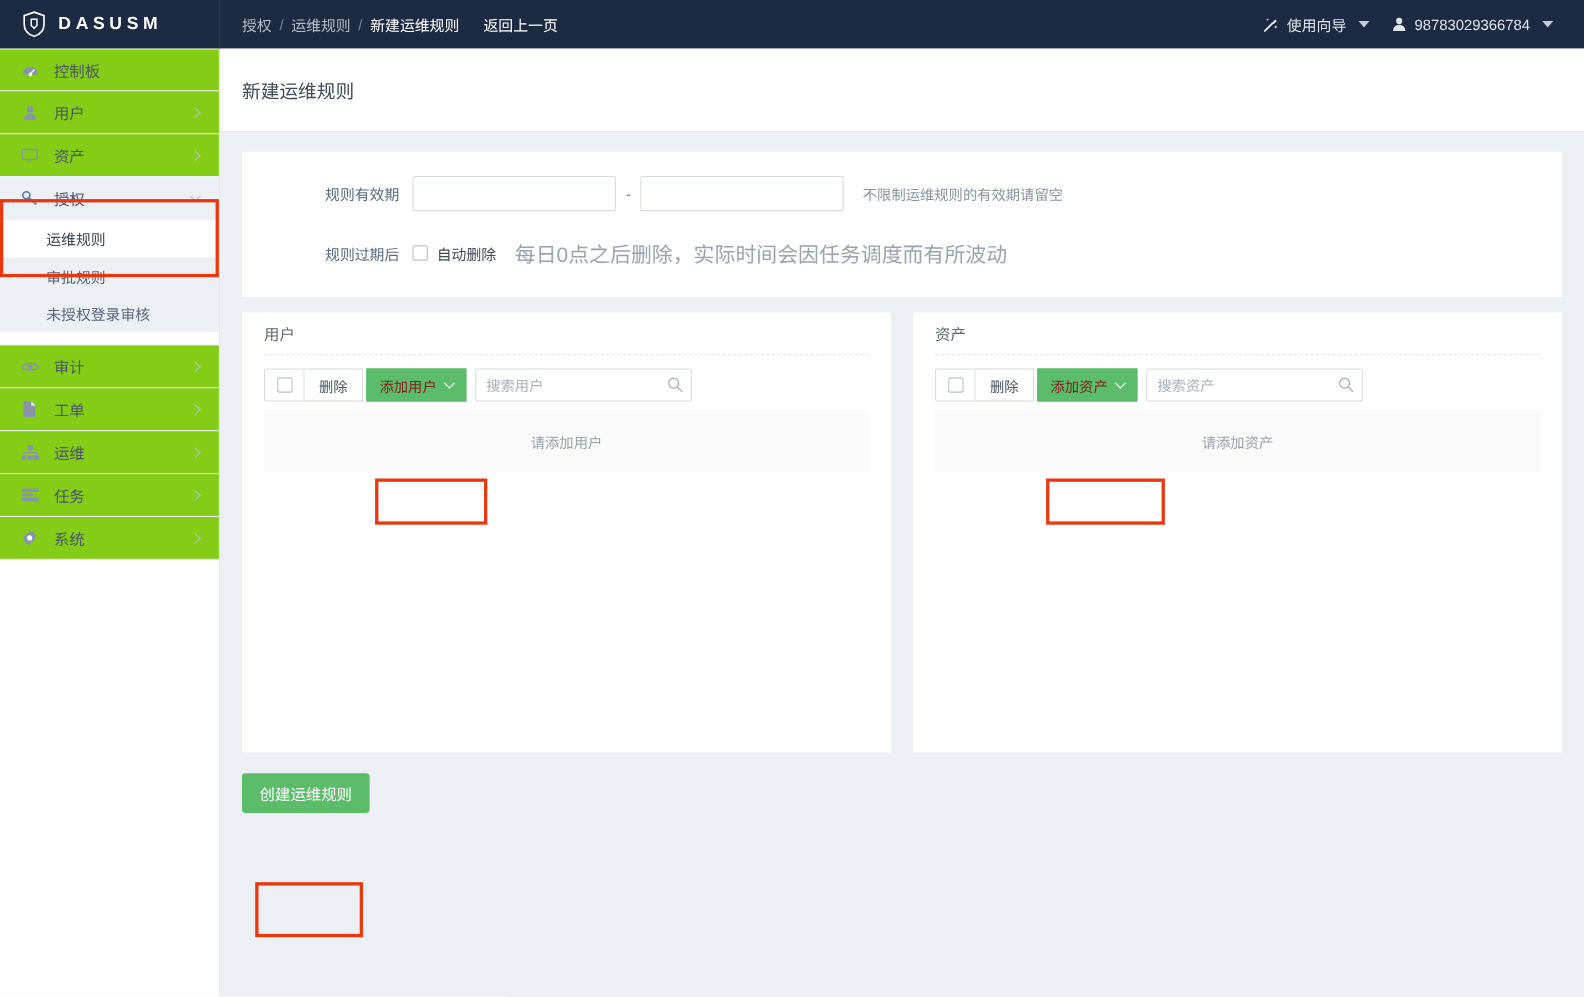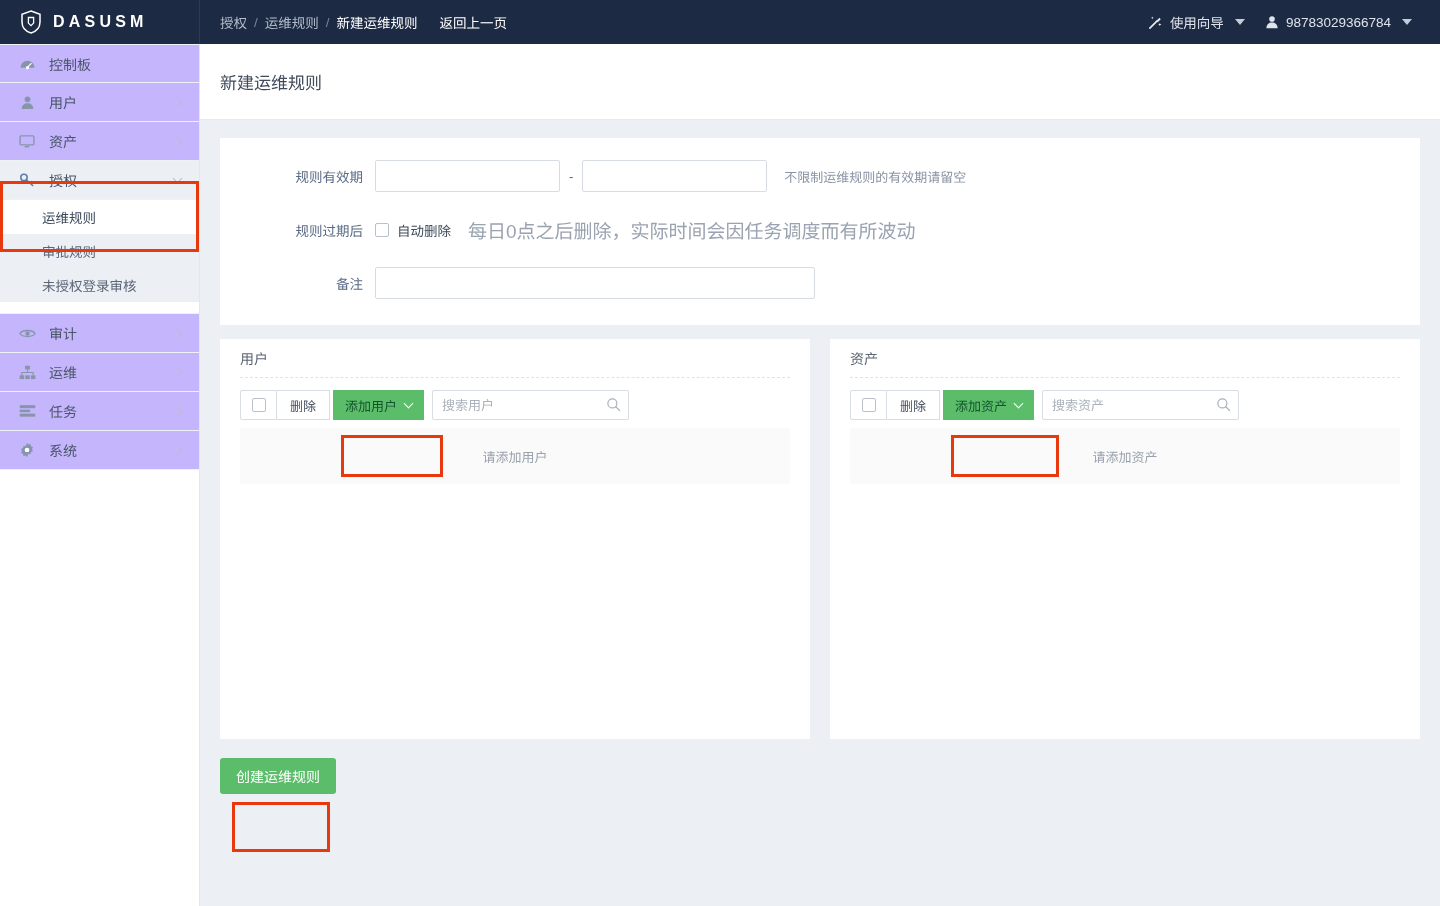--- a/index.html
+++ b/index.html
@@ -66,21 +66,21 @@
     border-right: 1px solid #e3e8ef;
     z-index: 20;
   }
   .nav-item {
     position: relative;
     height: 39px;
     display: flex; align-items: center;
     padding: 0 16px 0 18px;
     font-size: 14px; color: #4a5568;
     border-bottom: 1px solid #eef1f5;
-    cursor: pointer; background: #c4b5fd;
+    cursor: pointer; background: #84cc16;
   }
   .nav-item .nav-ic {
     width: 18px; margin-right: 13px; flex: none;
     display: flex; align-items: center; justify-content: center;
     color: #8795ab;
   }
   .nav-item .nav-label { flex: 1; }
   .nav-chevron {
     width: 7px; height: 7px; flex: none;
     border-right: 1.6px solid #b7bfcc;
@@ -229,21 +229,21 @@
     background: #ffffff;
     font-size: 13px; color: #4a5464;
     display: flex; align-items: center;
     cursor: pointer;
   }
   .tb-add {
     height: 30px;
     padding: 0 11px;
     background: #5bbd6a;
     border: 1px solid #5bbd6a;
-    color: #14532d;
+    color: #7f1d1d;
     font-size: 13px;
     display: flex; align-items: center;
     cursor: pointer;
     margin-left: 3px;
   }
   .tb-add .mini-caret {
     width: 7px; height: 7px;
     border-right: 1.4px solid #ffffff;
     border-bottom: 1.4px solid #ffffff;
     transform: rotate(45deg);
@@ -405,20 +405,30 @@
       <span class="nav-ic">
         <svg viewBox="0 0 18 12" width="17" height="13">
           <path d="M1 6 C3.6 1.8 14.4 1.8 17 6 C14.4 10.2 3.6 10.2 1 6 Z" fill="none" stroke="#8795ab" stroke-width="1.4"></path>
           <circle cx="9" cy="6" r="2.3" fill="#8795ab"></circle>
         </svg>
       </span>
       <span class="nav-label">审计</span>
       <span class="nav-chevron"></span>
     </div>
 
+    <div class="nav-item">
+      <span class="nav-ic">
+        <svg viewBox="0 0 14 17" width="14" height="16">
+          <path d="M1 1 H8.6 L12.6 5 V16 H1 Z" fill="#8795ab"></path>
+          <path d="M8.6 1 V5 H12.6 Z" fill="#ffffff"></path>
+        </svg>
+      </span>
+      <span class="nav-label">工单</span>
+      <span class="nav-chevron"></span>
+    </div>
 
     <div class="nav-item">
       <span class="nav-ic">
         <svg viewBox="0 0 18 16" width="17" height="15">
           <rect x="6.4" y="0.8" width="5.2" height="4" fill="#8795ab"></rect>
           <rect x="0.6" y="11" width="4.8" height="4" fill="#8795ab"></rect>
           <rect x="6.6" y="11" width="4.8" height="4" fill="#8795ab"></rect>
           <rect x="12.6" y="11" width="4.8" height="4" fill="#8795ab"></rect>
           <path d="M9 4.8 V8 M3 11 V8 H15 V11" stroke="#8795ab" stroke-width="1.2" fill="none"></path>
         </svg>
@@ -470,24 +480,20 @@
 
       <div class="form-row">
         <div class="form-label">规则过期后</div>
         <div class="cb-wrap">
           <span class="cbox"></span>
           <span class="cb-label">自动删除</span>
         </div>
         <span class="hint-note">每日0点之后删除，实际时间会因任务调度而有所波动</span>
       </div>
 
-      <div class="form-row">
-        <div class="form-label">备注</div>
-        <input class="txt-input in-note" type="text" value="" style="">
-      </div>
     </div>
 
     <div class="panels">
 
       <div class="panel">
         <div class="panel-head">用户</div>
         <div class="panel-divider"></div>
         <div class="toolbar">
           <div class="tb-check">
             <span class="box"></span>

